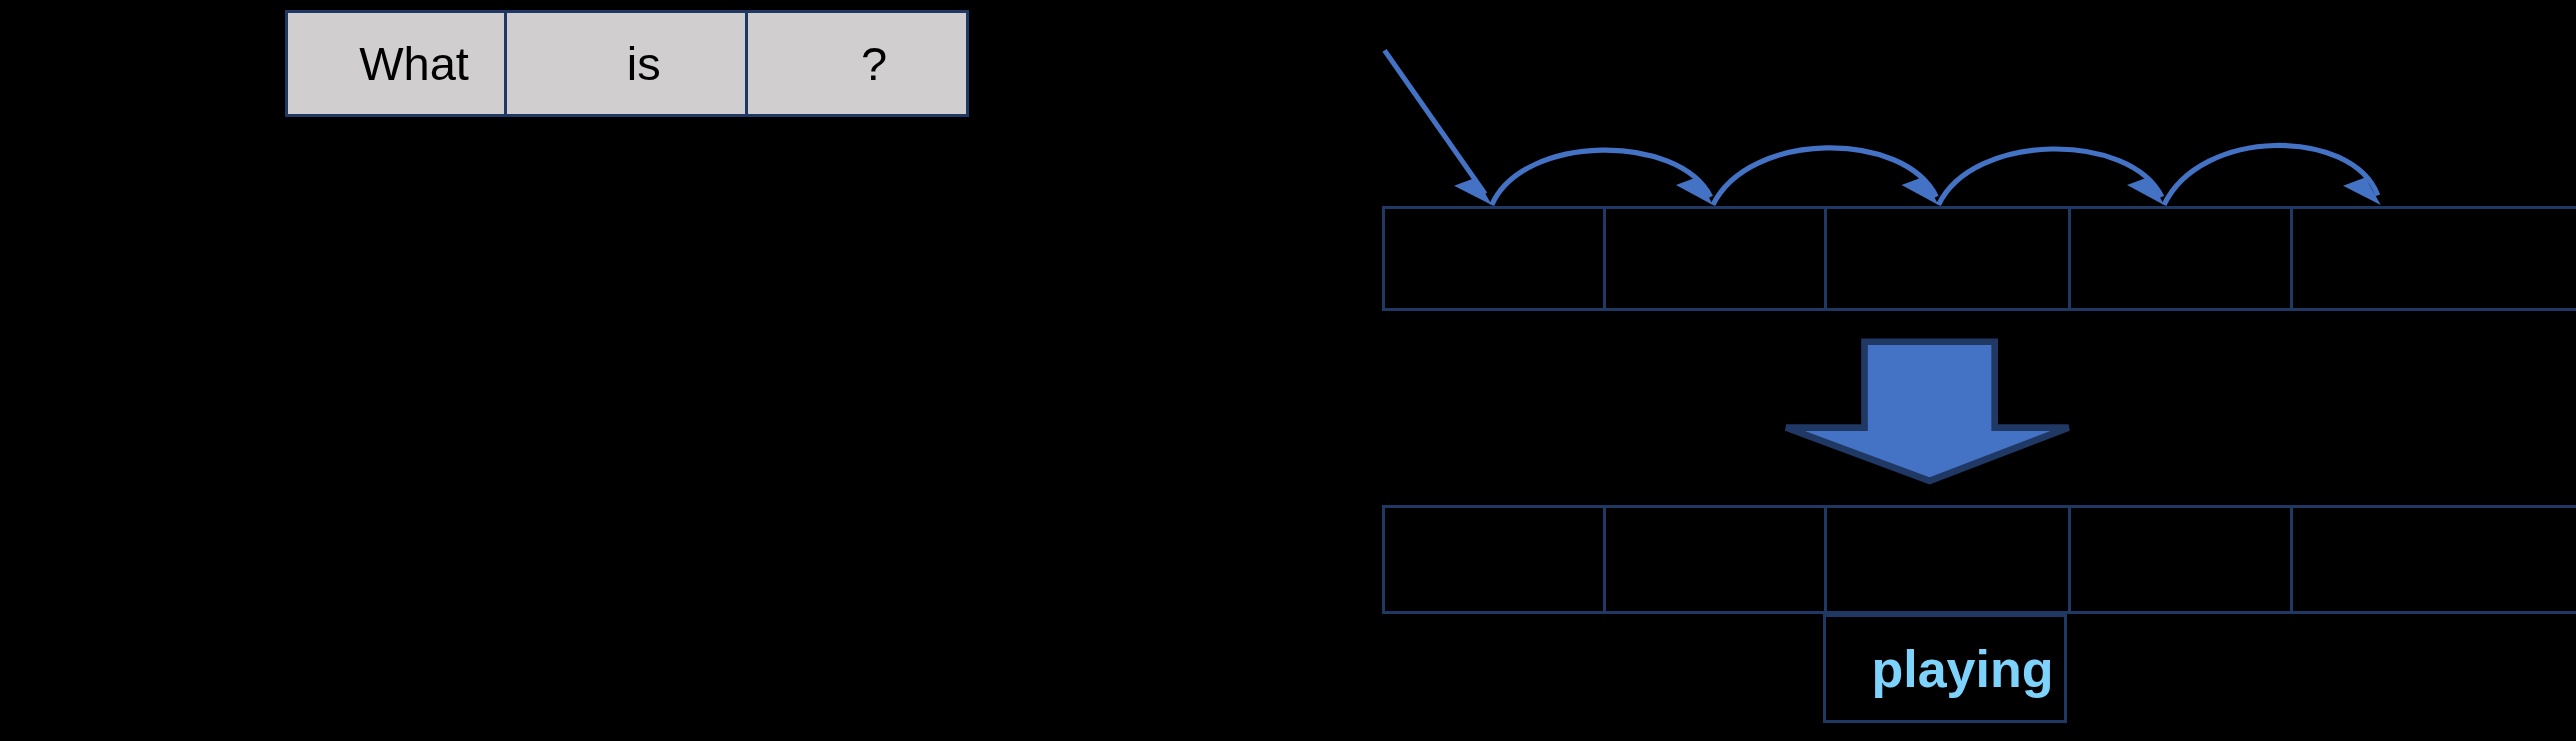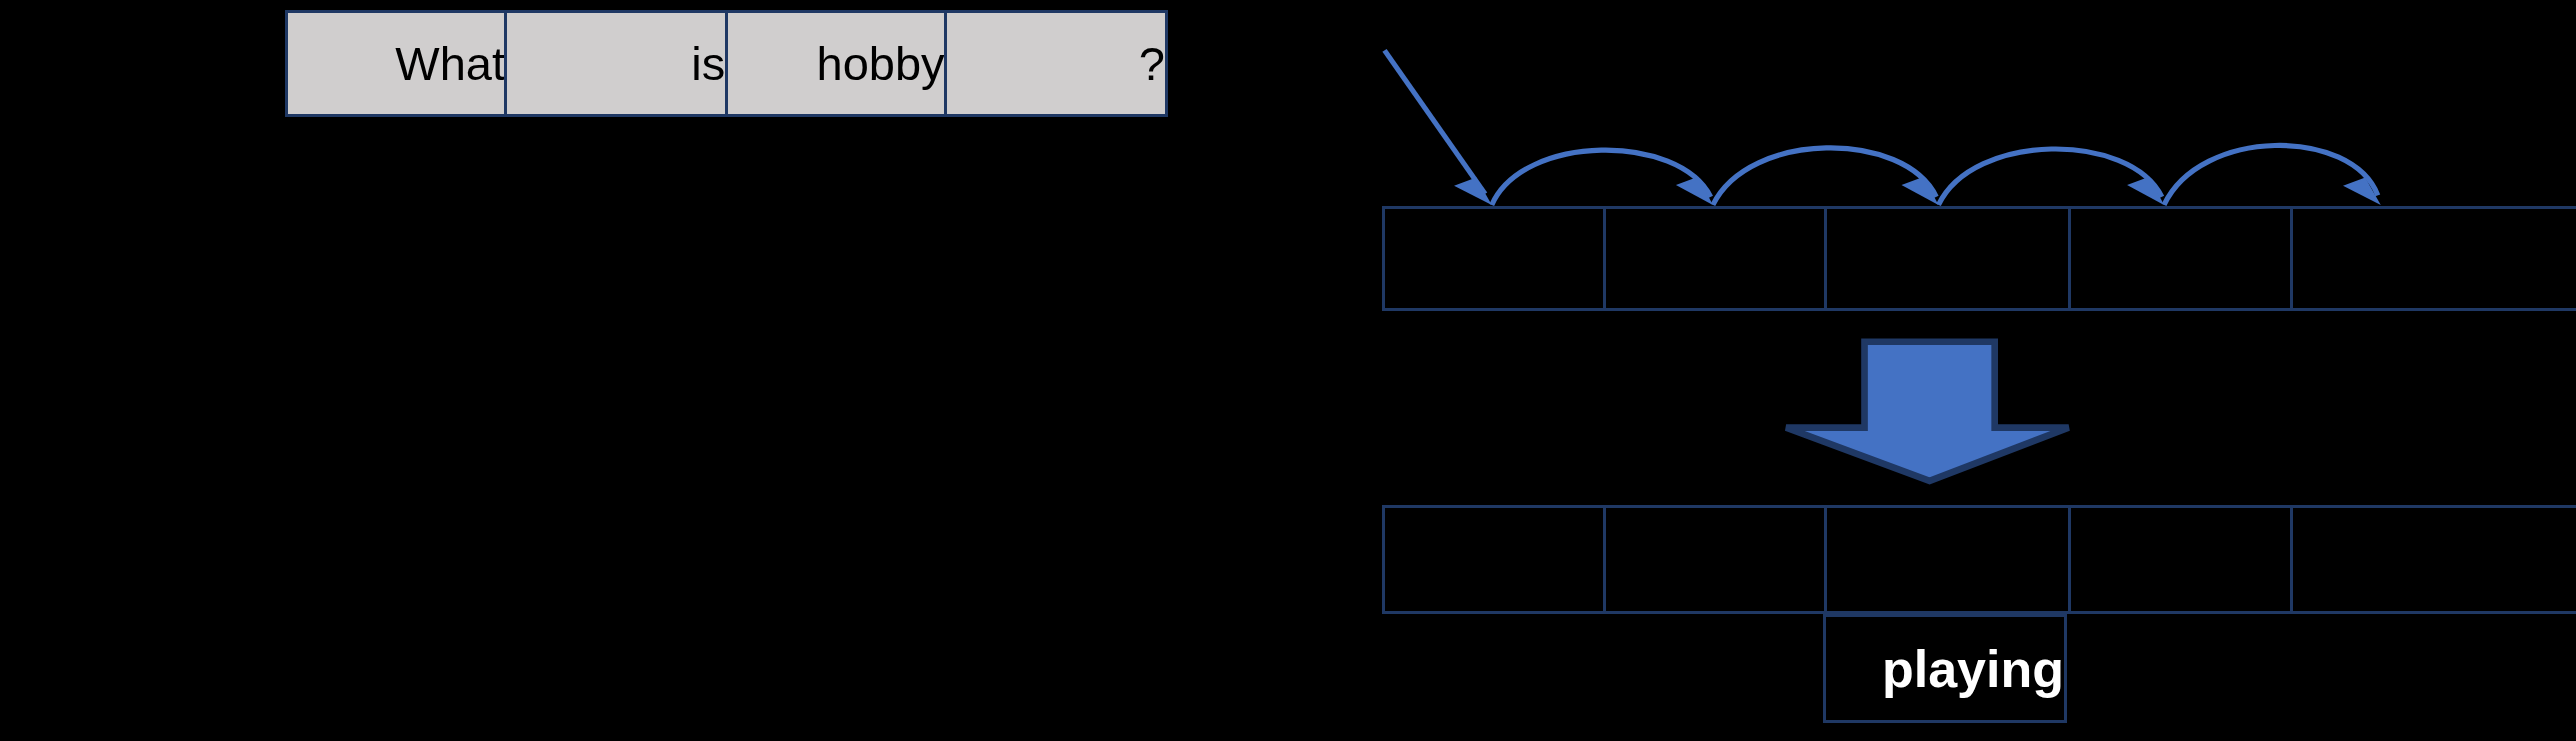--- a/index.html
+++ b/index.html
@@ -21,21 +21,21 @@
   
   .grid-row {
     position: absolute;
     display: flex;
     box-sizing: border-box;
   }
   .cell {
     box-sizing: border-box;
     display: flex;
     align-items: center;
-    justify-content: flex-end;
+    justify-content: center;
     border: 3.7px solid #1F3864;
     margin-left: -3.7px;
     font-size: 47px;
     line-height: 1;
     white-space: nowrap;
     padding-left: 35px;
   }
   .cell:first-child { margin-left: 0; }
 
   
@@ -72,21 +72,21 @@
     left: 1823px;
     top: 614px;
     height: 109px;
   }
   #output-row .cell {
     background: #000000;
     border-color: #1F3864;
     width: 244px;
   }
   #output-row .cell .word {
-    color: #ffffff;
+    color: #7dd3fc;
     font-size: 52px;
     font-weight: bold;
     line-height: 1;
   }
 
   
   #arrow-layer {
     position: absolute;
     left: 0;
     top: 0;
@@ -97,25 +97,22 @@
 </style>
 </head>
 <body>
 
 <div id="canvas">
 
   <div class="grid-row" id="source-row">
     <div class="cell" style="width:223px">
         <span>What</span>
       </div>
-    <div class="cell" style="width:224px">
+    <div class="cell" style="width:244px">
         <span>is</span>
-      </div>
-    <div class="cell" style="width:223px">
-        <span>hobby</span>
       </div>
     <div class="cell" style="width:224px">
         <span>?</span>
       </div>
   </div>
 
   <div class="grid-row empty-row" id="encoder-row">
     <div class="cell" style="width:225px">
         <span></span>
       </div>

